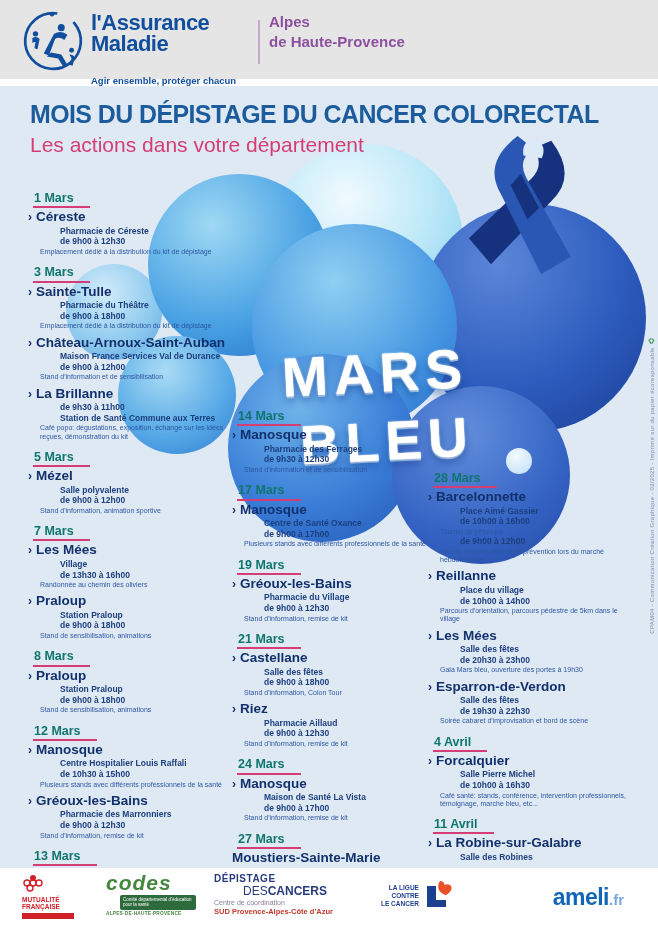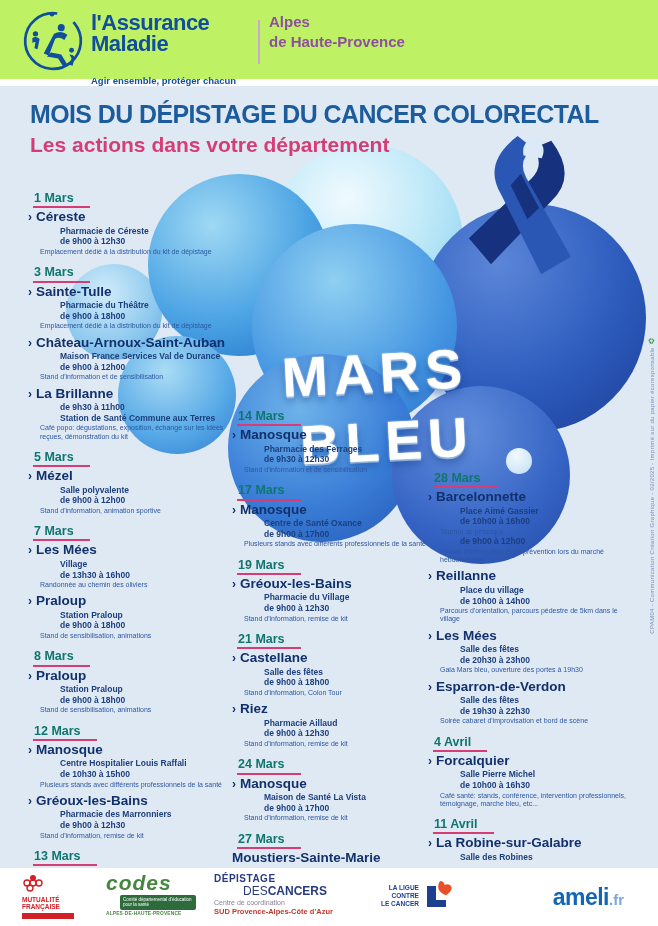--- a/index.html
+++ b/index.html
@@ -1,33 +1,33 @@
 <!DOCTYPE html>
 <html><head>
 <meta charset="utf-8">
 <style>
   html,body{margin:0;padding:0;background:#888;}
   .page{position:relative;width:658px;height:926px;background:#fff;overflow:hidden;
         font-family:"Liberation Sans",sans-serif;margin:0 auto;}
 
   
-  .header{position:absolute;top:0;left:0;width:658px;height:79px;background:#bef264;}
+  .header{position:absolute;top:0;left:0;width:658px;height:79px;background:#e5e5e5;}
   .brand{position:absolute;left:20px;top:7px;display:flex;align-items:flex-start;}
   .emblem{width:66px;height:66px;}
   .brand-text{margin-left:5px;padding-top:6px;}
   .brand-name{color:#114e9e;font-weight:800;font-size:22px;line-height:0.95;letter-spacing:-0.5px;}
   .tagline{color:#114e9e;font-size:9.5px;font-weight:700;margin-top:20px;}
   .divider{position:absolute;left:258px;top:20px;width:2px;height:44px;background:#c9a8cf;}
   .region{position:absolute;left:269px;top:12px;color:#8d4f9f;font-size:15px;line-height:1.3;font-weight:600;}
 
   
   .content{position:absolute;top:86px;left:0;width:658px;height:782px;background:#dfe9f4;overflow:hidden;}
   .title{position:absolute;left:30px;top:13px;font-size:26.5px;font-weight:800;color:#1d5c9c;
          letter-spacing:-0.6px;white-space:nowrap;transform:scaleX(.94);transform-origin:left;}
-  .subtitle{position:absolute;left:30px;top:47px;font-size:21px;font-weight:700;color:#d63d74;}
+  .subtitle{position:absolute;left:30px;top:47px;font-size:21px;font-weight:400;color:#d63d74;}
 
   
   .bubbles{position:absolute;left:0;top:0;width:658px;height:440px;pointer-events:none;}
   .b{position:absolute;border-radius:50%;}
   .b1{left:268px;top:58px;width:195px;height:195px;background:radial-gradient(circle at 40% 28%,#f0fafe 0%,#bfe9f8 45%,#78c9ee 100%);}
   .b2{left:148px;top:88px;width:182px;height:182px;background:radial-gradient(circle at 35% 28%,#9fd9f4 0%,#4ba3e4 55%,#1f6fc8 100%);}
   .b8{left:66px;top:178px;width:96px;height:96px;background:radial-gradient(circle at 40% 30%,#d2ecfa 0%,#8cc8ee 60%,#55a0de 100%);}
   .b3{left:418px;top:118px;width:228px;height:228px;background:radial-gradient(circle at 35% 26%,#5b86d8 0%,#2d5cbe 55%,#1c3e96 100%);}
   .b4{left:252px;top:138px;width:205px;height:205px;background:radial-gradient(circle at 40% 28%,#8fd0f2 0%,#4596e2 60%,#2a6ecb 100%);}
   .b5{left:118px;top:250px;width:118px;height:118px;background:radial-gradient(circle at 40% 30%,#aadcf5 0%,#55a8e6 60%,#2f7ad0 100%);}

